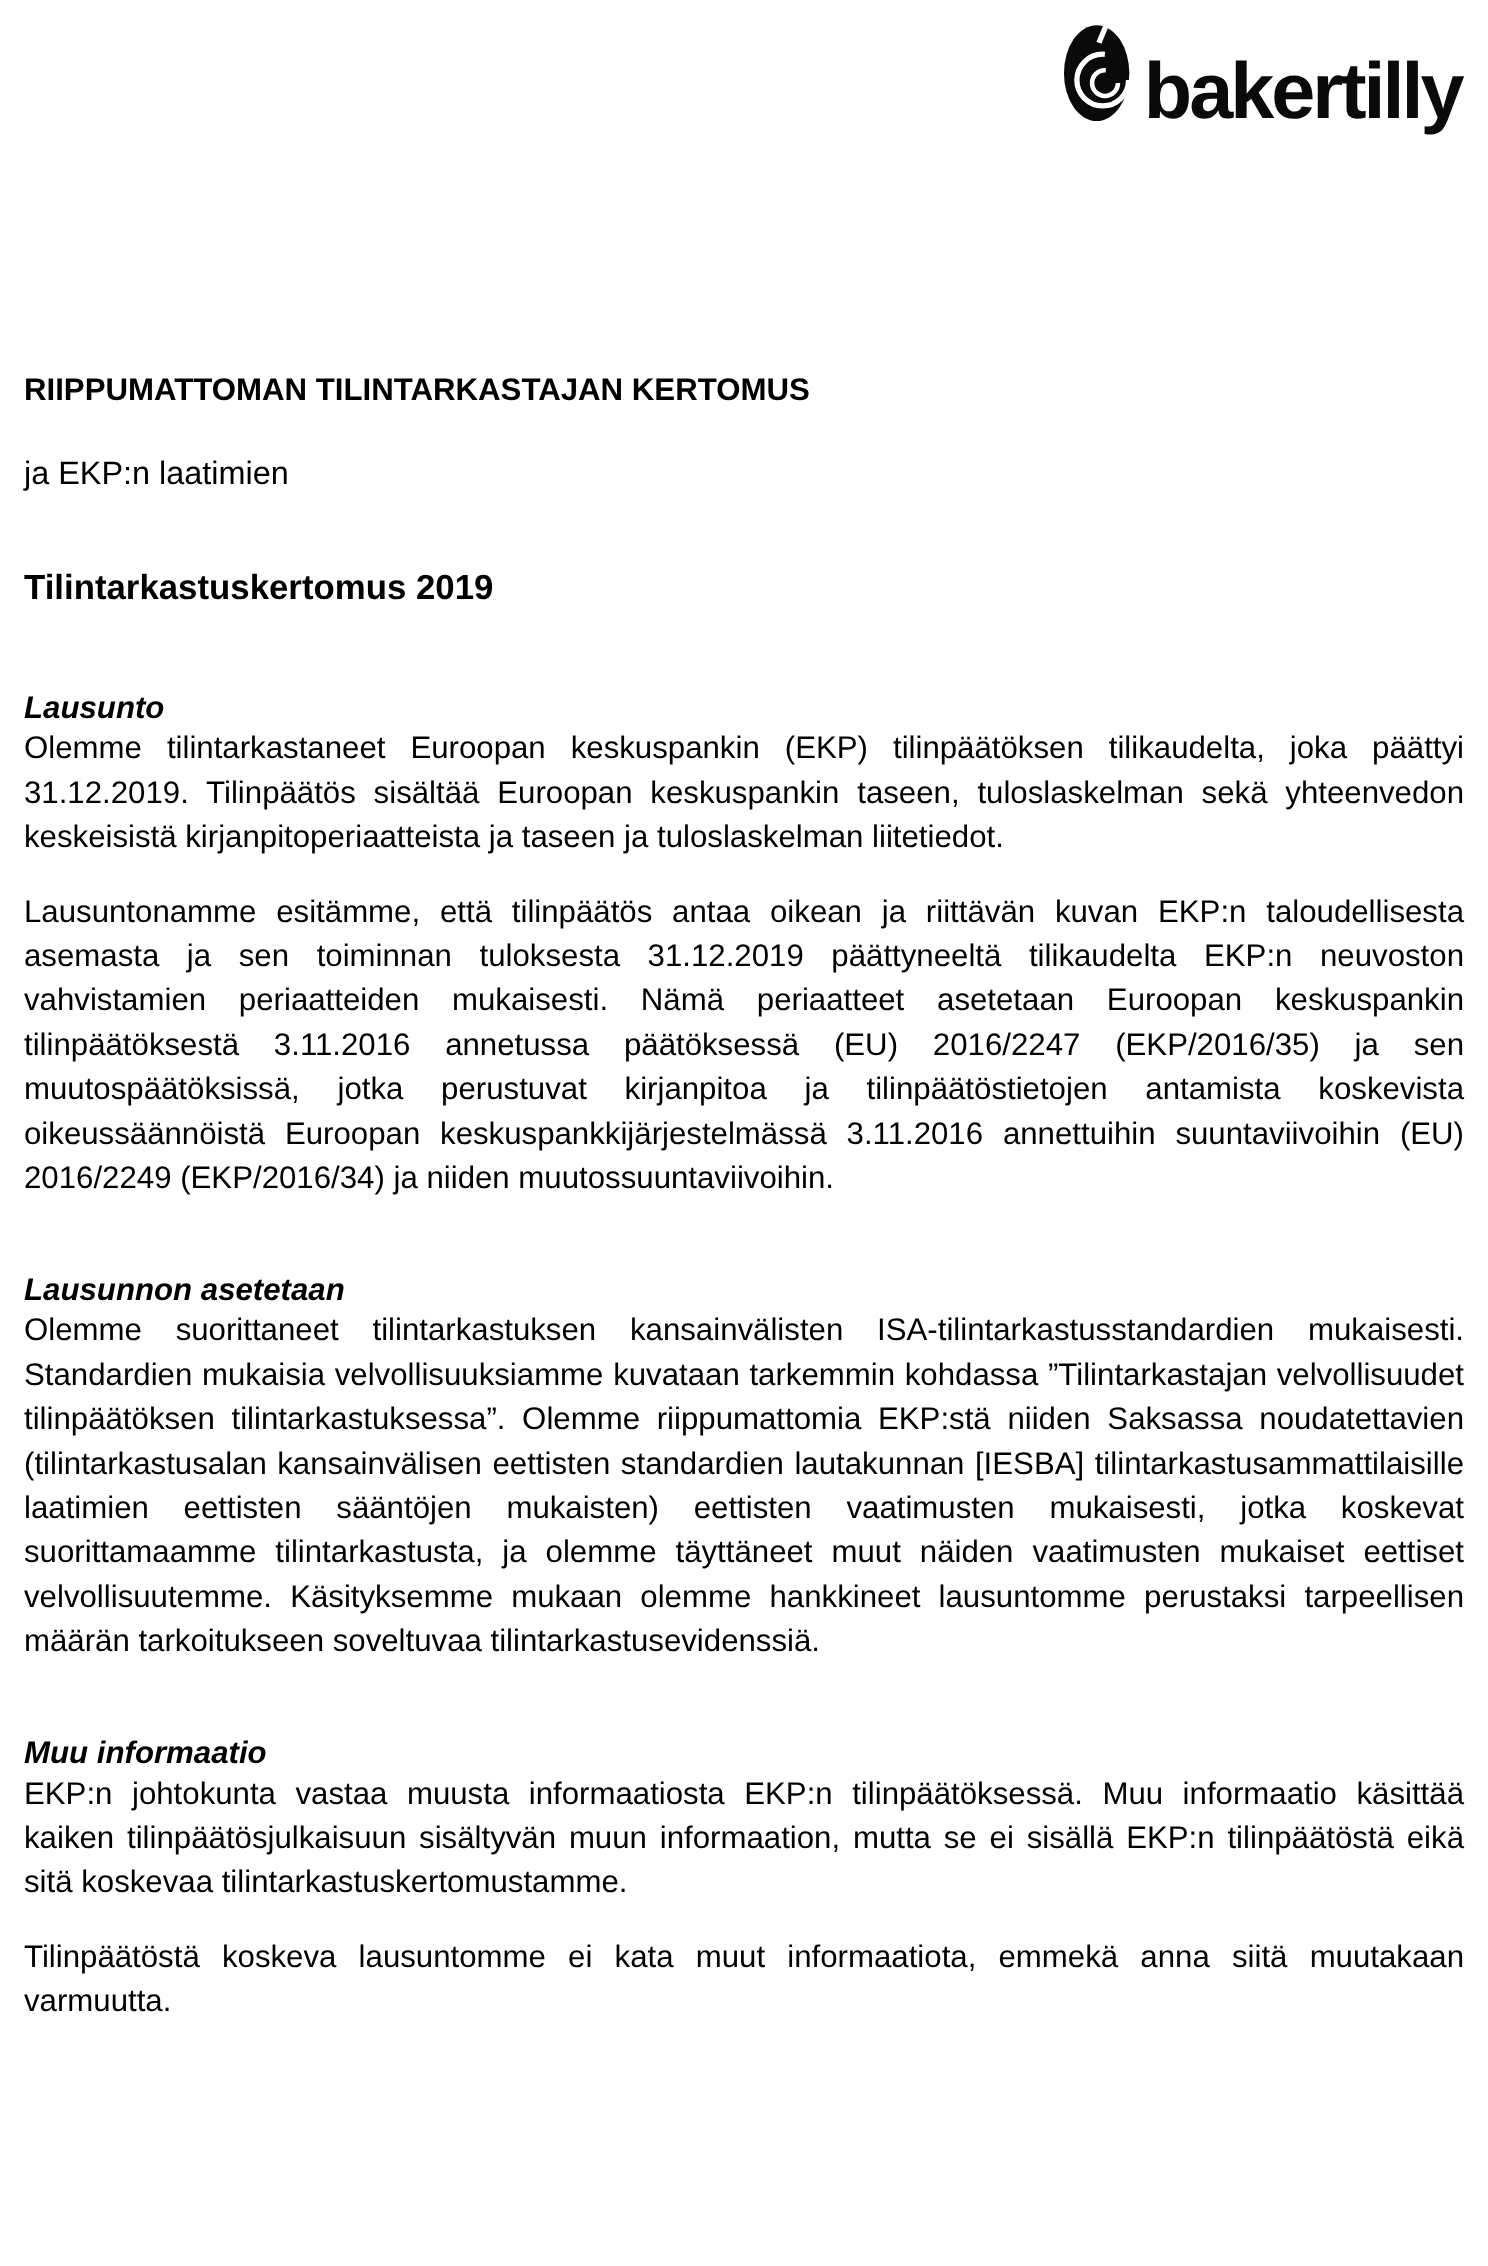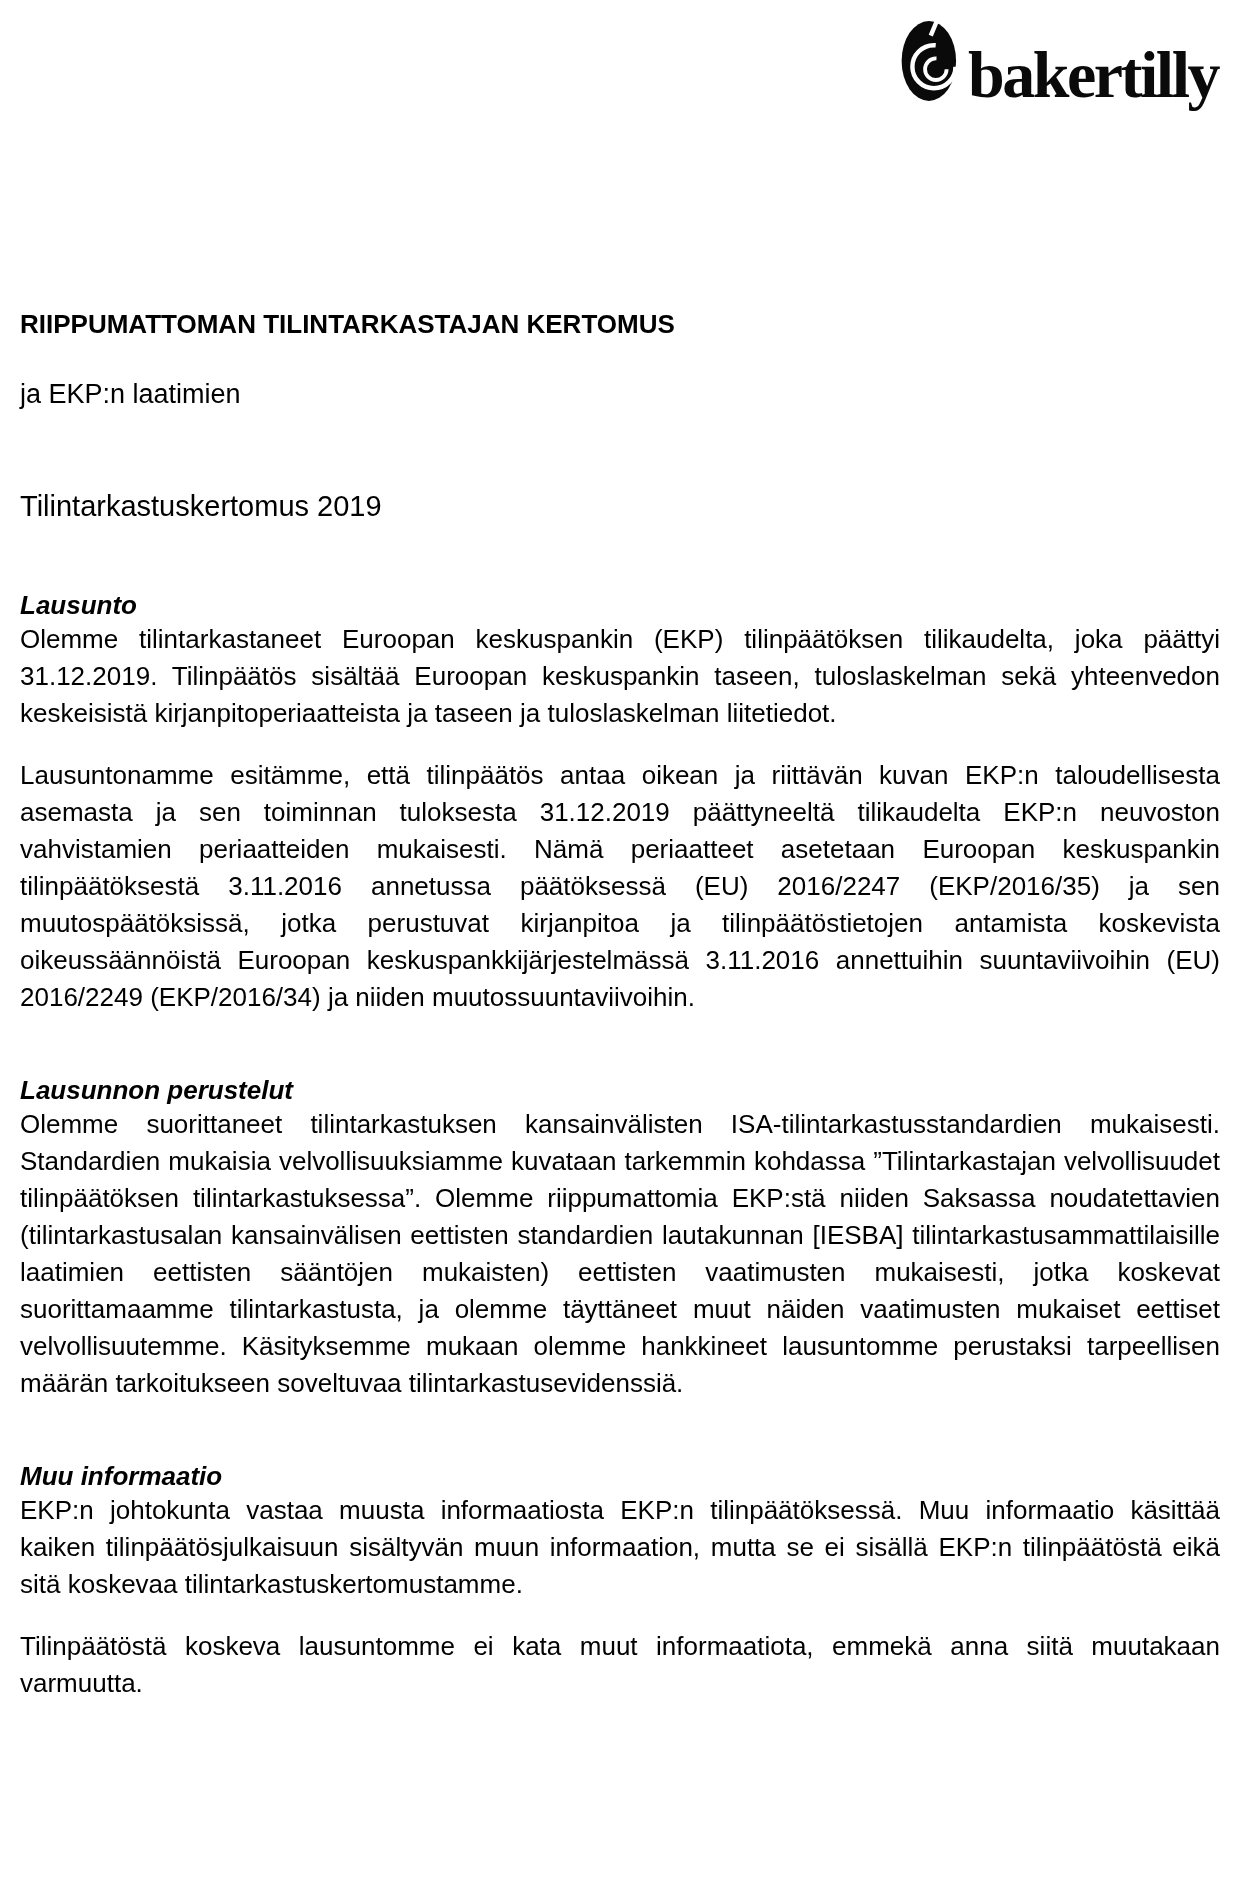--- a/index.html
+++ b/index.html
@@ -17,21 +17,20 @@
   .page-inner { padding: 14px 20px 0 20px; }
 
   
   .logo-row {
     display: flex;
     justify-content: flex-end;
     align-items: flex-start;
     gap: 10px;
     padding-right: 2px;
     height: 112px;
-    font-family: Liberation Serif, serif;
   }
   .logo-mark { width: 57px; height: 90px; flex: 0 0 auto; margin-top: 2px; }
   .brand-wordmark {
     font-size: 66px;
     font-weight: 700;
     letter-spacing: -2.5px;
     line-height: 66px;
     margin-top: 28px;
     color: #0a0a0a;
     white-space: nowrap;
@@ -39,24 +38,24 @@
 
   
   h1.report-title {
     margin-top: 180px;
     font-size: 26px;
     line-height: 36px;
     font-weight: 700;
   }
   .address { margin-top: 30px; font-size: 27px; line-height: 45px; }
   h2.report-year {
-    margin-top: 72px;
+    margin-top: 56px;
     font-size: 29px;
     line-height: 34px;
-    font-weight: 400;
+    font-weight: 700;
   }
   h3.section-heading {
     margin-top: 66px;
     font-size: 26px;
     line-height: 32px;
     font-weight: 700;
     font-style: italic;
   }
   .sec-gap { margin-top: 58px !important; }
 
@@ -89,20 +88,20 @@
   <div class="address">
     <div>ja EKP:n laatimien</div>
   </div>
 
   <h2 class="report-year">Tilintarkastuskertomus 2019</h2>
 
   <h3 class="section-heading">Lausunto</h3>
   <p class="body-par">Olemme tilintarkastaneet Euroopan keskuspankin (EKP) tilinpäätöksen tilikaudelta, joka päättyi 31.12.2019. Tilinpäätös sisältää Euroopan keskuspankin taseen, tuloslaskelman sekä yhteenvedon keskeisistä kirjanpitoperiaatteista ja taseen ja tuloslaskelman liitetiedot.</p>
   <p class="body-par">Lausuntonamme esitämme, että tilinpäätös antaa oikean ja riittävän kuvan EKP:n taloudellisesta asemasta ja sen toiminnan tuloksesta 31.12.2019 päättyneeltä tilikaudelta EKP:n neuvoston vahvistamien periaatteiden mukaisesti. Nämä periaatteet asetetaan Euroopan keskuspankin tilinpäätöksestä 3.11.2016 annetussa päätöksessä (EU) 2016/2247 (EKP/2016/35) ja sen muutospäätöksissä, jotka perustuvat kirjanpitoa ja tilinpäätöstietojen antamista koskevista oikeussäännöistä Euroopan keskuspankkijärjestelmässä 3.11.2016 annettuihin suuntaviivoihin (EU) 2016/2249 (EKP/2016/34) ja niiden muutossuuntaviivoihin.</p>
 
-  <h3 class="section-heading sec-gap">Lausunnon perustelut</h3>
+  <h3 class="section-heading sec-gap">Lausunnon asetetaan</h3>
   <p class="body-par">Olemme suorittaneet tilintarkastuksen kansainvälisten ISA-tilintarkastusstandardien mukaisesti. Standardien mukaisia velvollisuuksiamme kuvataan tarkemmin kohdassa ”Tilintarkastajan velvollisuudet tilinpäätöksen tilintarkastuksessa”. Olemme riippumattomia EKP:stä niiden Saksassa noudatettavien (tilintarkastusalan kansainvälisen eettisten standardien lautakunnan [IESBA] tilintarkastusammattilaisille laatimien eettisten sääntöjen mukaisten) eettisten vaatimusten mukaisesti, jotka koskevat suorittamaamme tilintarkastusta, ja olemme täyttäneet muut näiden vaatimusten mukaiset eettiset velvollisuutemme. Käsityksemme mukaan olemme hankkineet lausuntomme perustaksi tarpeellisen määrän tarkoitukseen soveltuvaa tilintarkastusevidenssiä.</p>
 
   <h3 class="section-heading sec-gap">Muu informaatio</h3>
   <p class="body-par">EKP:n johtokunta vastaa muusta informaatiosta EKP:n tilinpäätöksessä. Muu informaatio käsittää kaiken tilinpäätösjulkaisuun sisältyvän muun informaation, mutta se ei sisällä EKP:n tilinpäätöstä eikä sitä koskevaa tilintarkastuskertomustamme.</p>
   <p class="body-par">Tilinpäätöstä koskeva lausuntomme ei kata muut informaatiota, emmekä anna siitä muutakaan varmuutta.</p>
 
 </div>
 
 </body></html>

